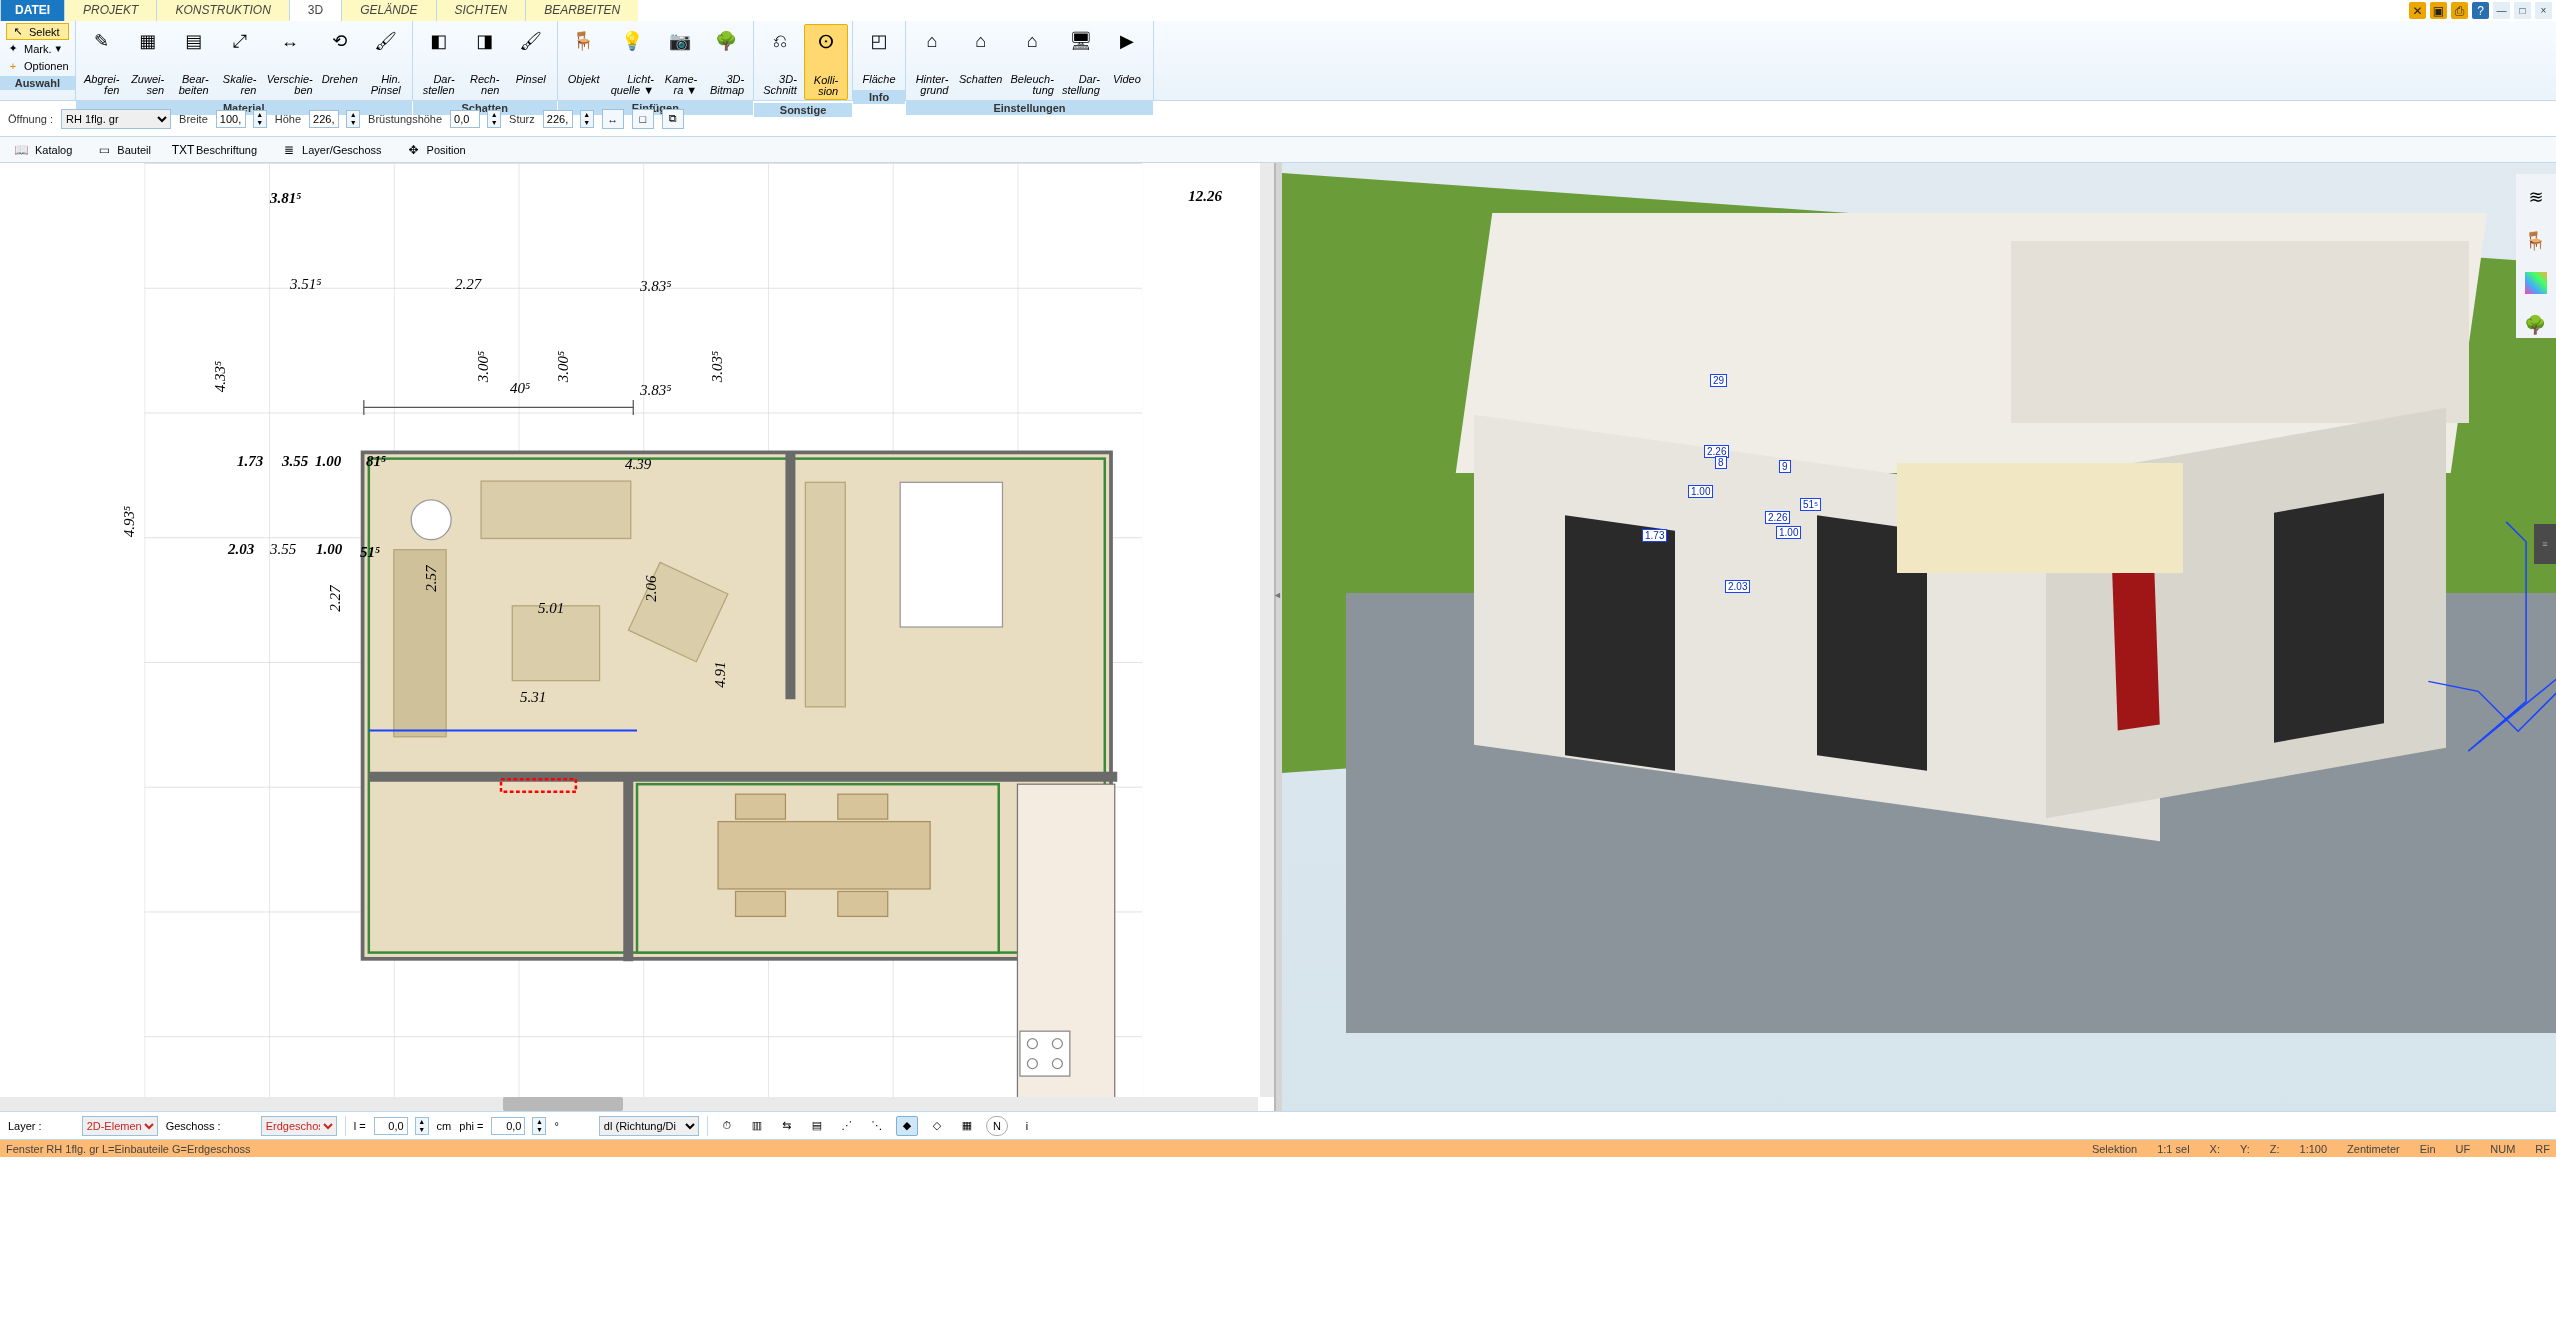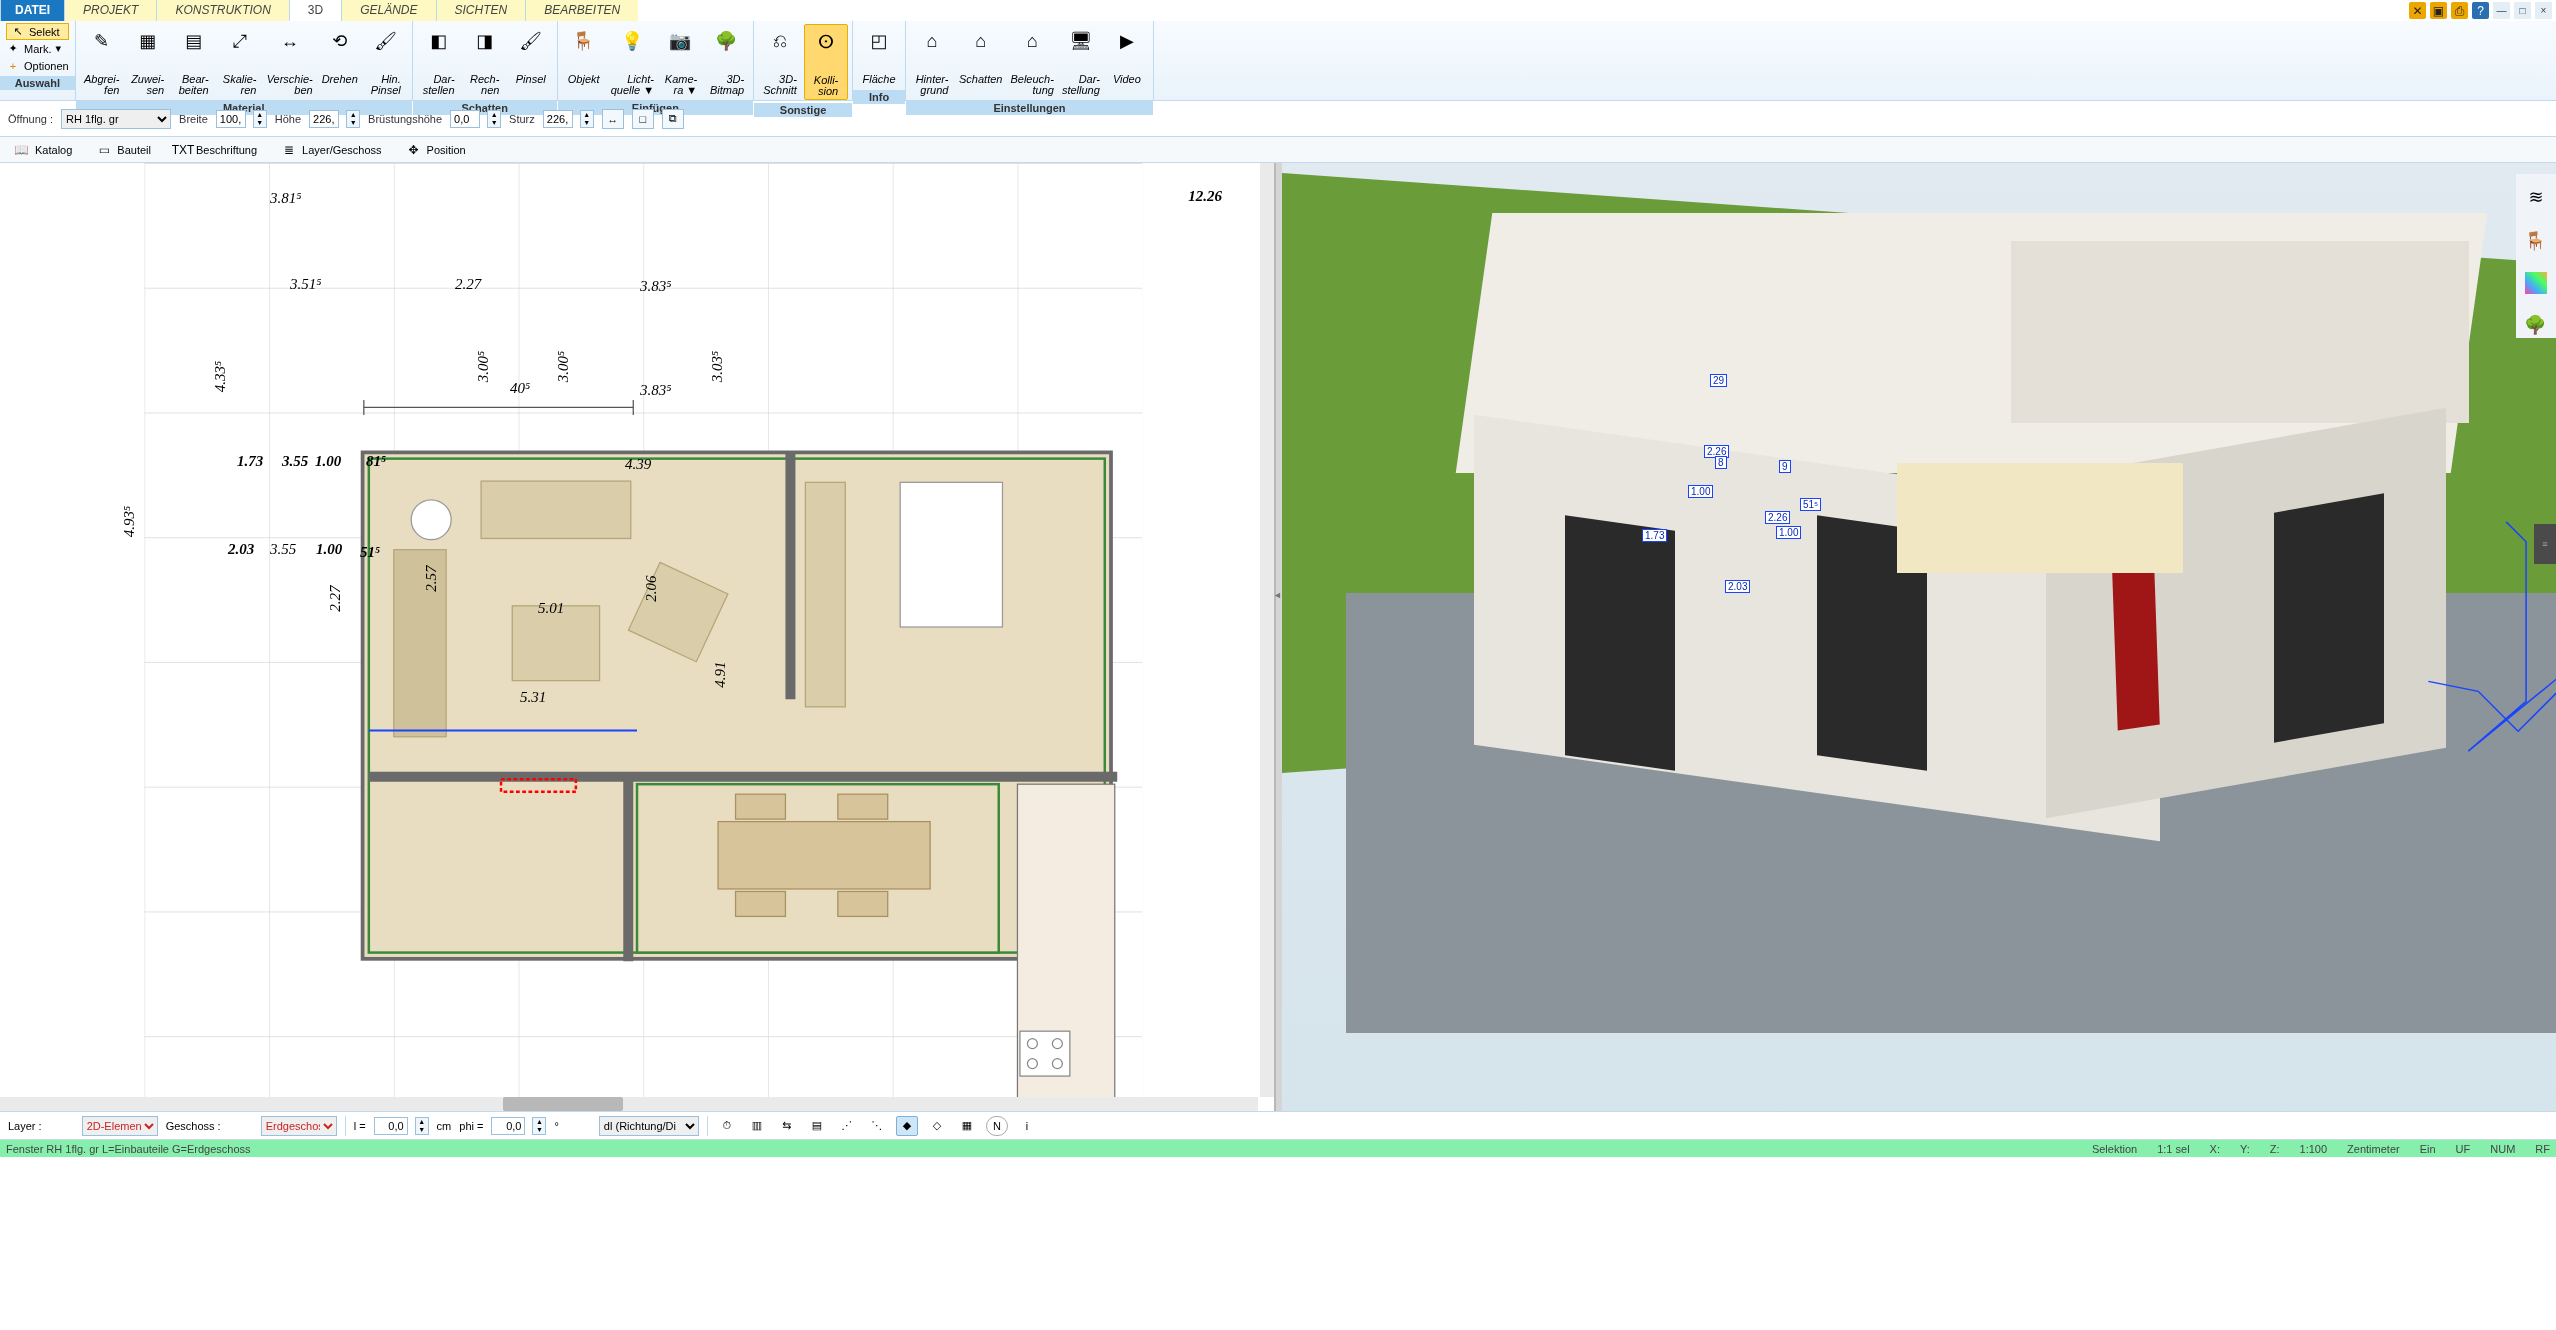--- a/index.html
+++ b/index.html
@@ -73,21 +73,21 @@
 
 
 .bottombar { height: 28px; display: flex; align-items: center; border-top: 1px solid #c3d9ec; background: #fff; padding: 0 8px; gap: 8px; font-size: 11px; }
 .bottombar input { height: 18px; border: 1px solid #9bc0dd; font-size: 11px; padding: 0 3px; }
 .bottombar select { height: 20px; border: 1px solid #9bc0dd; font-size: 11px; margin-left: 32px; }
 .bico { width: 22px; height: 20px; display: flex; align-items: center; justify-content: center; cursor: pointer; border-radius: 2px; }
 .bico.active { background: #cfe6f7; border: 1px solid #7db1d8; }
 .vsep { width: 1px; height: 20px; background: #c3d9ec; }
 
 
-.statusbar { height: 18px; display: flex; align-items: center; background: #86efac; border-top: 1px solid #c3d9ec; padding: 0 6px; font-size: 11px; color: #444; gap: 30px; }
+.statusbar { height: 18px; display: flex; align-items: center; background: #fdba74; border-top: 1px solid #c3d9ec; padding: 0 6px; font-size: 11px; color: #444; gap: 30px; }
 .statusbar .right { margin-left: auto; display: flex; gap: 20px; }
 
 .scroll-h { position: absolute; bottom: 0; left: 0; right: 16px; height: 14px; background: #eaeaea; }
 .scroll-h .thumb { position: absolute; left: 40%; width: 120px; height: 100%; background: #b8b8b8; border-radius: 2px; }
 .scroll-v { position: absolute; right: 0; top: 0; bottom: 14px; width: 14px; background: #eaeaea; }
 </style>
 </head>
 <body>
 
 <div class="menubar">
@@ -386,21 +386,21 @@
         <div class="dim-text sel" style="position: absolute; left: 360px; top: 381px;">51⁵</div>
         <div class="dim-text" style="position: absolute; left: 322px; top: 427px; transform: rotate(-90deg);">2.27</div>
         <div class="dim-text" style="position: absolute; left: 418px; top: 407px; transform: rotate(-90deg);">2.57</div>
         <div class="dim-text" style="position: absolute; left: 638px; top: 417px; transform: rotate(-90deg);">2.06</div>
         <div class="dim-text" style="position: absolute; left: 538px; top: 437px;">5.01</div>
         <div class="dim-text" style="position: absolute; left: 707px; top: 503px; transform: rotate(-90deg);">4.91</div>
         <div class="dim-text" style="position: absolute; left: 520px; top: 526px;">5.31</div>
       </div>
     <div style="position:absolute; right:52px; top:25px;font-weight:bold;" class="dim-text">12.26</div>
     <div style="position:absolute; left:114px; top:350px; transform:rotate(-90deg)" class="dim-text">4.93⁵</div>
-    <div style="position:absolute; left:270px; top:27px;" class="dim-text">3.81⁵</div>
+    <div style="position:absolute; left:270px; top:27px;font-weight:bold;" class="dim-text">3.81⁵</div>
     <div class="scroll-h">
         <div class="thumb"></div>
       </div>
     <div class="scroll-v"></div>
   </div>
 
   <div class="splitter"></div>
 
   <div class="pane3d">
     <div class="sky3d"></div>

